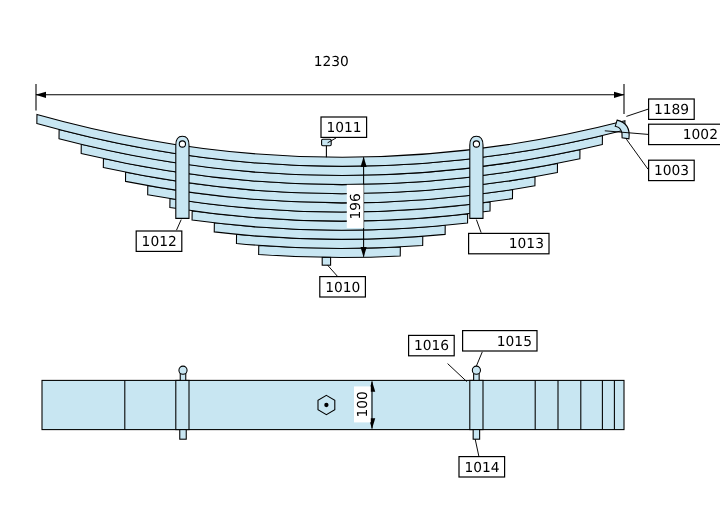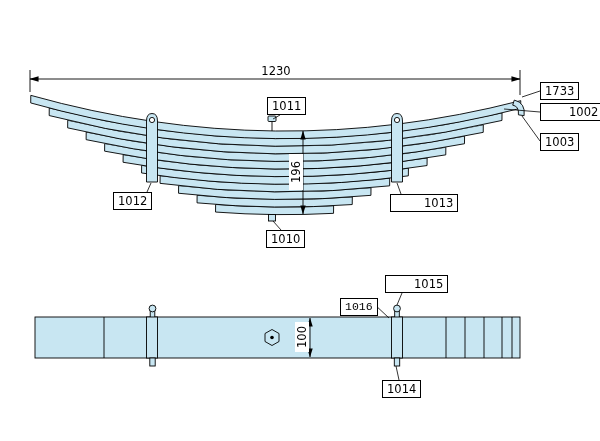--- a/index.html
+++ b/index.html
@@ -122,26 +122,26 @@
 
       <g>
         <line class="leader" x1="373" y1="303" x2="389" y2="318"></line>
         <line class="leader" x1="402" y1="293" x2="397" y2="305"></line>
         <line class="leader" x1="399" y1="380" x2="396" y2="366"></line>
       </g>
     </g>
   </svg>
 
   <div class="callout" style="left:267px;top:97px;">1011</div>
-  <div class="callout" style="left:540px;top:82px;">1733</div>
+  <div class="callout" style="left:540px;top:82px;">1189</div>
   <div class="callout" style="left:540px;top:103px;padding-left:28px;">1002</div>
   <div class="callout" style="left:540px;top:133px;">1003</div>
   <div class="callout" style="left:113px;top:192px;">1012</div>
   <div class="callout" style="left:390px;top:194px;padding-left:33px;">1013</div>
   <div class="callout" style="left:266px;top:230px;">1010</div>
-  <div class="callout" style="left:340px;top:298px;font-family:Liberation Mono, monospace;">1016</div>
+  <div class="callout" style="left:340px;top:279px;">1016</div>
   <div class="callout" style="left:385px;top:275px;padding-left:28px;">1015</div>
   <div class="callout" style="left:382px;top:380px;">1014</div>
 
-  <div class="dimtext" style="left:250px;top:64px;width:50px;">1230</div>
+  <div class="dimtext" style="left:250px;top:44px;width:50px;">1230</div>
   <div class="dimtext rot" style="left:278px;top:165px;width:34px;">196</div>
   <div class="dimtext rot" style="left:287px;top:330px;width:28px;">100</div>
 </div>
 
 </body></html>

